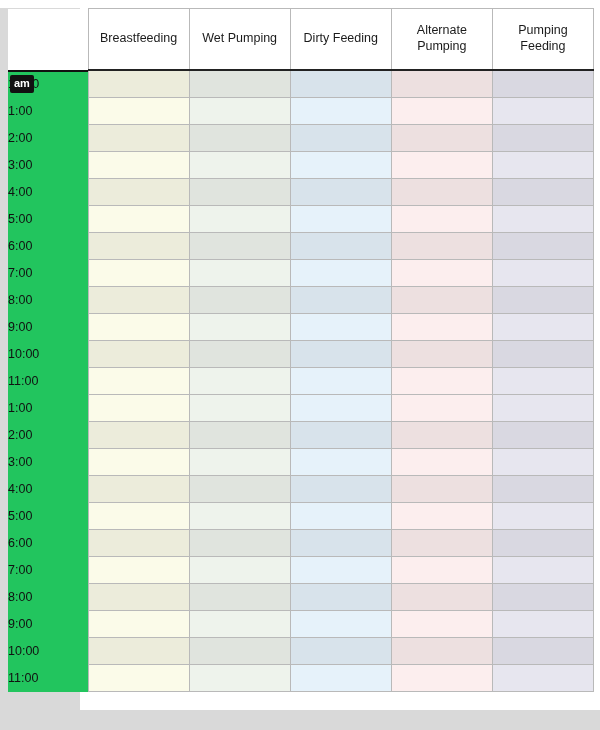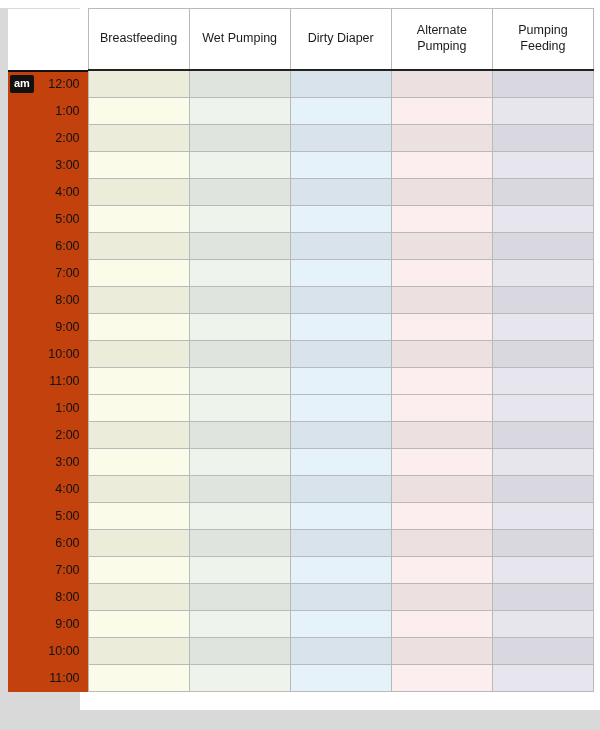--- a/index.html
+++ b/index.html
@@ -45,25 +45,24 @@
     color: #1b1b1b;
     line-height: 1.25;
     text-align: center;
     vertical-align: middle;
     padding: 2px 4px;
   }
   
   td.hourcell {
     height: 26px;
     padding: 0 8px 0 0;
-    text-align: right;
     vertical-align: middle;
     font-size: 12.5px;
     color: #111111;
-    background: #c2410c;
+    background: #22c55e;
     border: none;
     position: relative;
     white-space: nowrap;
   }
   td.hourcell .ampm {
     position: absolute;
     left: 2px;
     top: 50%;
     transform: translateY(-50%);
     background: #111111;
@@ -124,21 +123,21 @@
         <col class="data-col">
         <col class="data-col">
         <col class="data-col">
         <col class="data-col">
       </colgroup>
       <thead>
         <tr>
           <th class="corner"></th>
         <th class="colhead">Breastfeeding</th>
             <th class="colhead">Wet Pumping</th>
-            <th class="colhead">Dirty Diaper</th>
+            <th class="colhead">Dirty Feeding</th>
             <th class="colhead">Alternate Pumping</th>
             <th class="colhead">Pumping Feeding</th>
           </tr>
       </thead>
       <tbody id="log-body">
           <tr class="boundary">
             <td class="hourcell"><span class="ampm">am</span><span>12:00</span></td>
             <td class="cell" style="background: rgb(236, 236, 219);"></td>
             <td class="cell" style="background: rgb(224, 228, 222);"></td>
             <td class="cell" style="background: rgb(216, 227, 235);"></td>

